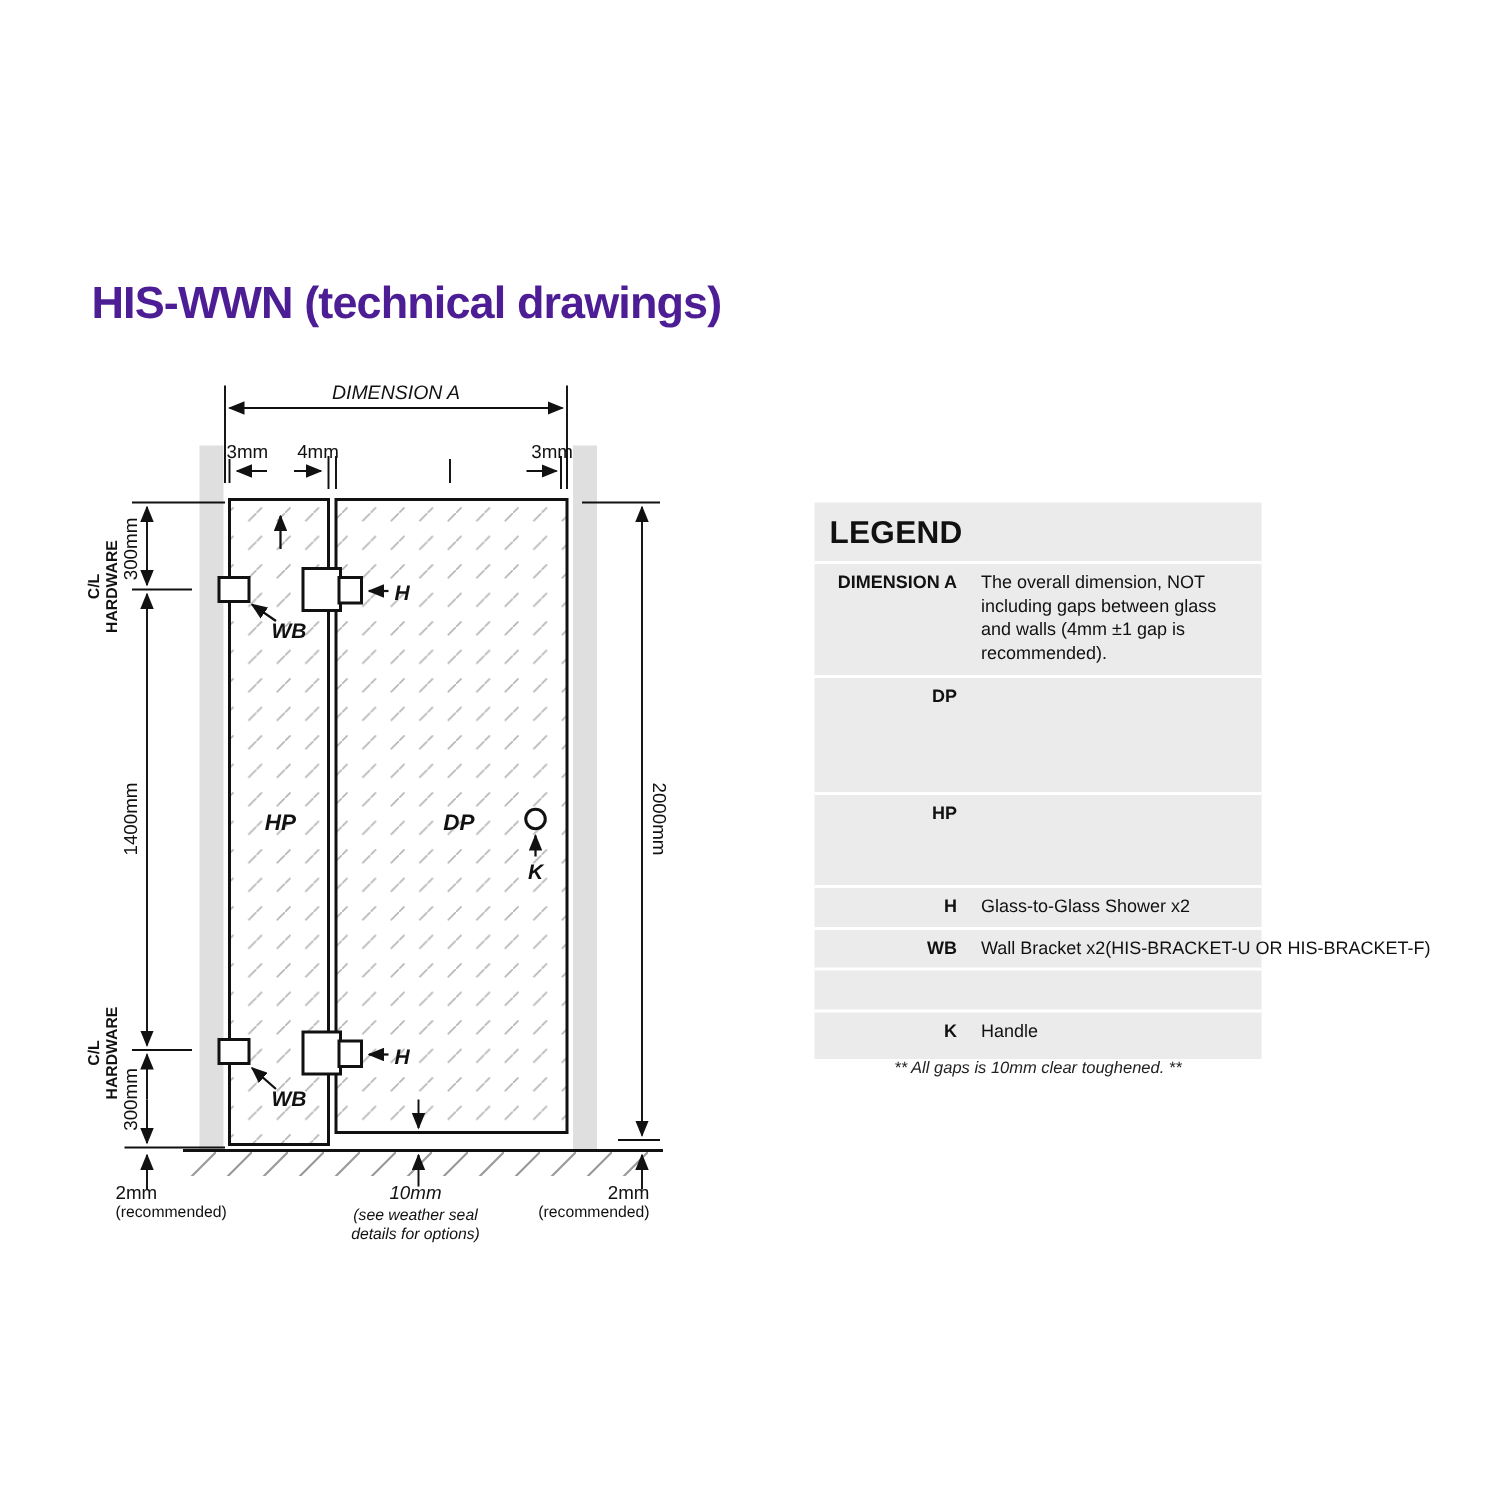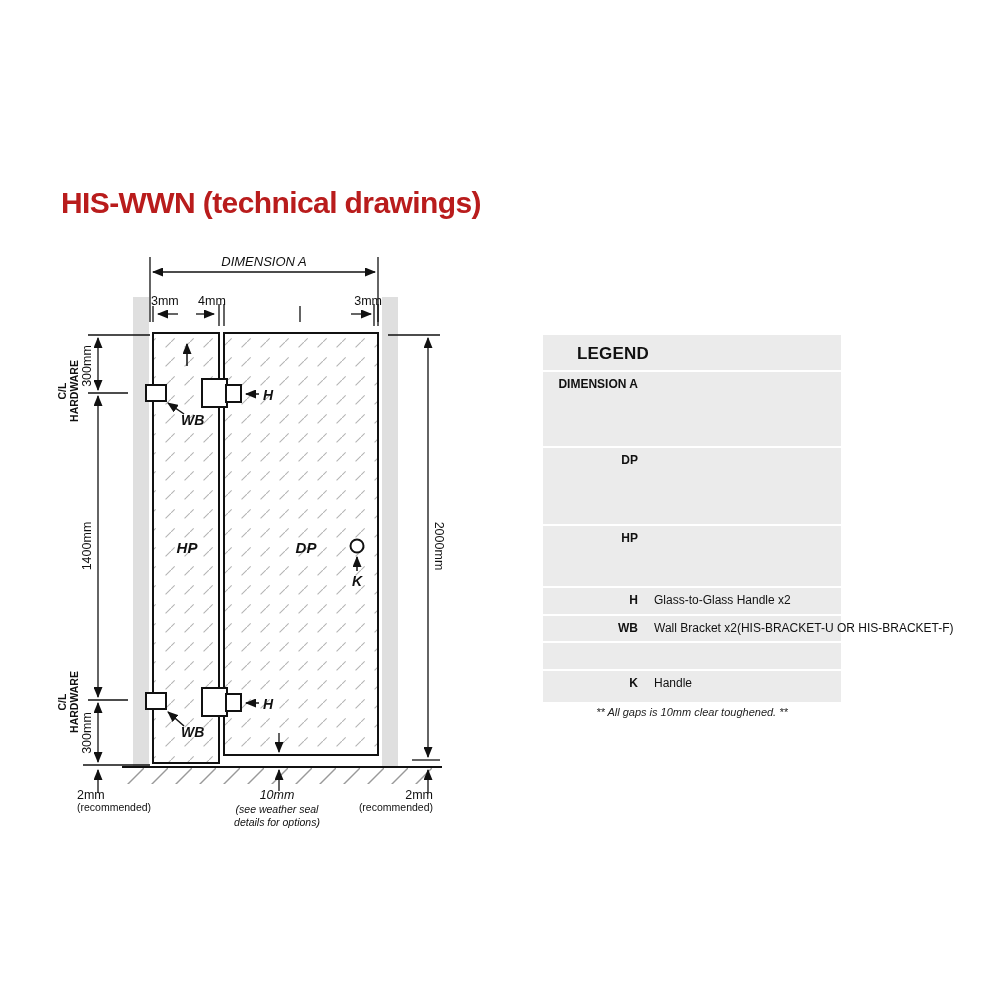--- a/index.html
+++ b/index.html
@@ -1,25 +1,25 @@
 <!DOCTYPE html>
 <html><head>
 <meta charset="utf-8">
 <style>
   html,body{margin:0;padding:0;background:#fff;}
   body{width:1000px;height:1000px;position:relative;overflow:hidden;
        font-family:"Liberation Sans","DejaVu Sans",sans-serif;color:#111;}
   
   .page-title{position:absolute;left:61px;top:186px;font-size:30px;line-height:34px;
-              font-weight:bold;letter-spacing:-0.6px;color:#b91c1c;}
+              font-weight:bold;letter-spacing:-0.6px;color:#4c1d95;}
   
   .drawing{position:absolute;left:0;top:0;width:1000px;height:1000px;}
   
   .legend{position:absolute;left:543px;top:335px;width:298px;background:#ebebeb;}
-  .legend-header{padding:9px 0 6px 10px;font-size:17px;font-weight:bold;letter-spacing:0.2px;margin-left:24px;}
+  .legend-header{padding:9px 0 6px 10px;font-size:21px;font-weight:bold;letter-spacing:0.2px;}
   .legend-row{display:grid;grid-template-columns:95px 1fr;column-gap:16px;
               border-top:2px solid #fff;padding-top:5px;box-sizing:border-box;}
   .legend-term{font-weight:bold;font-size:12px;text-align:right;line-height:15px;}
   .legend-desc{font-size:12px;line-height:15.5px;white-space:pre-line;}
   .row-dim{min-height:76px;}
   .row-dp{min-height:78px;}
   .row-hp{min-height:62px;}
   .row-h{min-height:28px;}
   .row-wb{min-height:27px;}
   .row-wb .legend-desc{white-space:nowrap;}
@@ -168,30 +168,34 @@
   <text class="t-note" x="277" y="813" text-anchor="middle">(see weather seal</text>
   <text class="t-note" x="277" y="826" text-anchor="middle">details for options)</text>
   <text class="t-dim" x="433" y="799" text-anchor="end">2mm</text>
   <text class="t-rec" x="433" y="811" text-anchor="end">(recommended)</text>
 </svg>
 
 <div class="legend">
   <div class="legend-header">LEGEND</div>
   <div class="legend-row row-dim">
     <div class="legend-term">DIMENSION A</div>
+    <div class="legend-desc">The overall dimension, NOT
+including gaps between glass
+and walls (4mm ±1 gap is
+recommended).</div>
   </div>
   <div class="legend-row row-dp">
     <div class="legend-term">DP</div>
   </div>
   <div class="legend-row row-hp">
     <div class="legend-term">HP</div>
   </div>
   <div class="legend-row row-h">
     <div class="legend-term">H</div>
-    <div class="legend-desc">Glass-to-Glass Handle x2</div>
+    <div class="legend-desc">Glass-to-Glass Shower x2</div>
   </div>
   <div class="legend-row row-wb">
     <div class="legend-term">WB</div>
     <div class="legend-desc">Wall Bracket x2(HIS-BRACKET-U OR HIS-BRACKET-F)</div>
   </div>
   <div class="legend-row row-empty">
     <div class="legend-term"></div>
     <div class="legend-desc"></div>
   </div>
   <div class="legend-row row-k">

